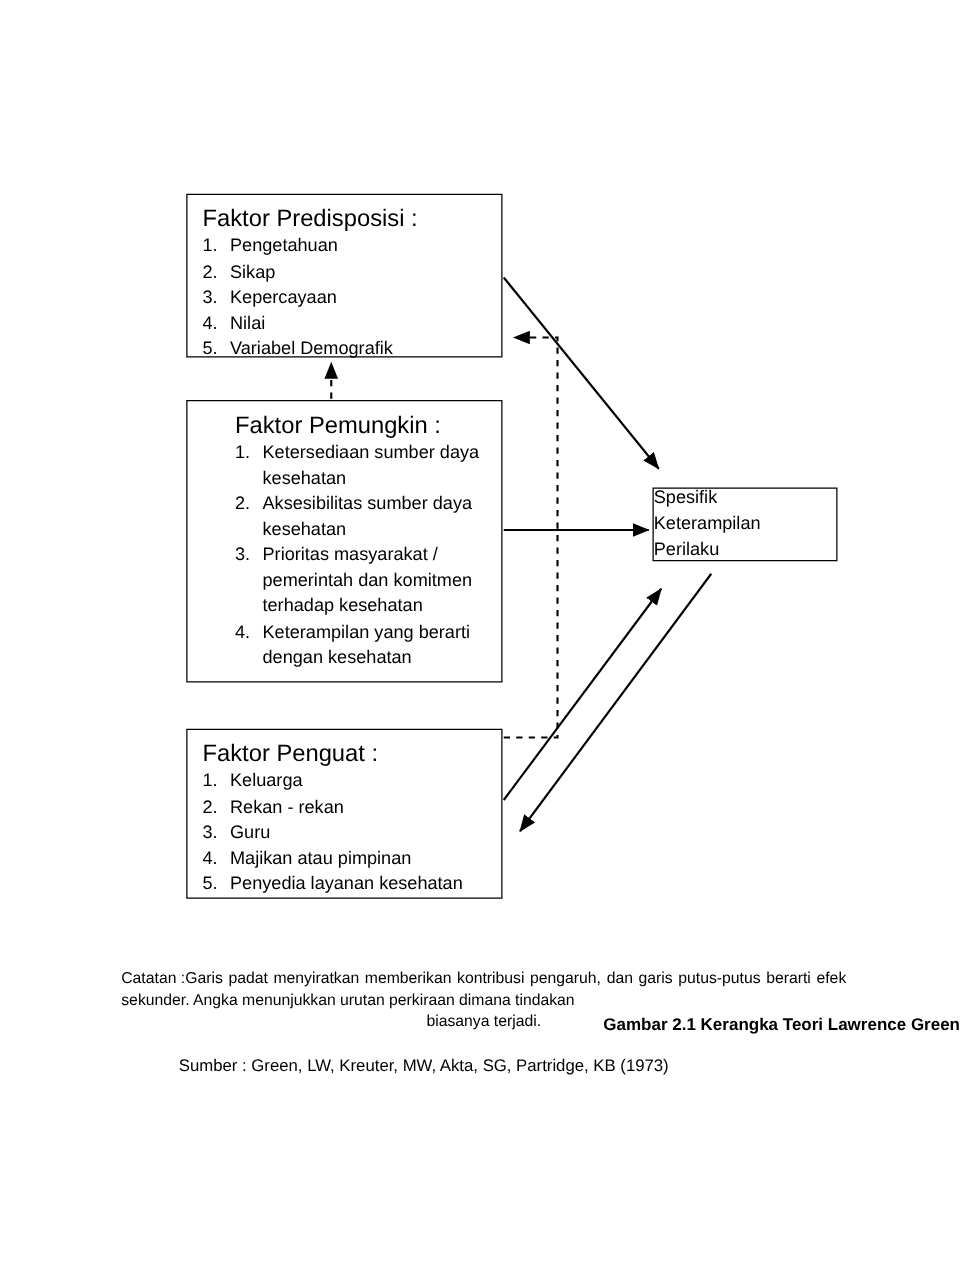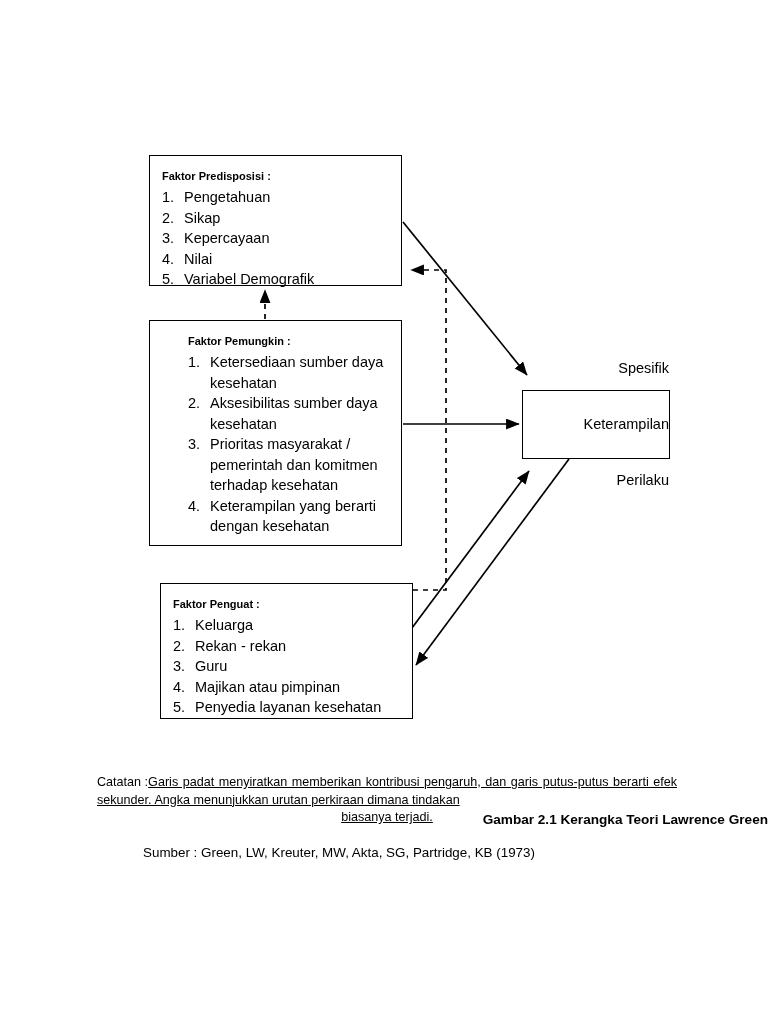--- a/index.html
+++ b/index.html
@@ -18,57 +18,57 @@
   #diagram-svg{position:absolute;left:0;top:0;width:768px;height:1024px;}
 
   .box{
     position:absolute;
     box-sizing:border-box;
     border:1.6px solid #000;
     background:#fff;
     padding:10px 12px 10px 12px;
   }
   .box-title{
-    font-weight:bold;
-    font-size:11px;
+    font-weight:normal;
+    font-size:19px;
     line-height:20px;
     margin:0 0 1px 0;
     white-space:nowrap;
   }
   ol.items{
     margin:0;padding:0;list-style:none;
   }
   ol.items li{
     font-size:14.5px;
     line-height:20.5px;
     padding-left:22px;
     text-indent:-22px;
     margin:0;
   }
   ol.items li .num{display:inline-block;width:22px;text-indent:0;}
 
   
   #box-predisposisi{left:149px;top:155px;width:253px;height:131px;}
   #box-pemungkin  {left:149px;top:320px;width:253px;height:226px;padding-left:38px;}
-  #box-penguat    {left:149px;top:583px;width:253px;height:136px;margin-left:11px;}
+  #box-penguat    {left:149px;top:583px;width:253px;height:136px;}
 
   #box-outcome{
-    left:522px;top:390px;width:148px;height:69px;
+    left:522px;top:390px;width:148px;height:59px;
     display:flex;flex-direction:column;justify-content:center;
-    align-items:flex-end;padding:0;gap:35px;
+    align-items:flex-start;padding:0;
   }
   #box-outcome .oline{font-size:14.5px;line-height:21px;text-align:center;}
 
   
   .note{
     position:absolute;left:97px;top:774px;width:580px;
     font-size:12.6px;line-height:17.5px;text-align:justify;
   }
   .note .lead{float:left;}
-  .note .body{display:block;text-align:justify;text-decoration:underline;}
+  .note .body{display:block;text-align:justify;}
   .note .body .last{display:block;text-align:center;}
 
   .fig-title{
     position:absolute;left:0;top:812px;width:768px;
     text-align:right;font-weight:bold;font-size:13.6px;
   }
   .source{
     position:absolute;left:143px;top:845px;
     font-size:13.4px;
   }

